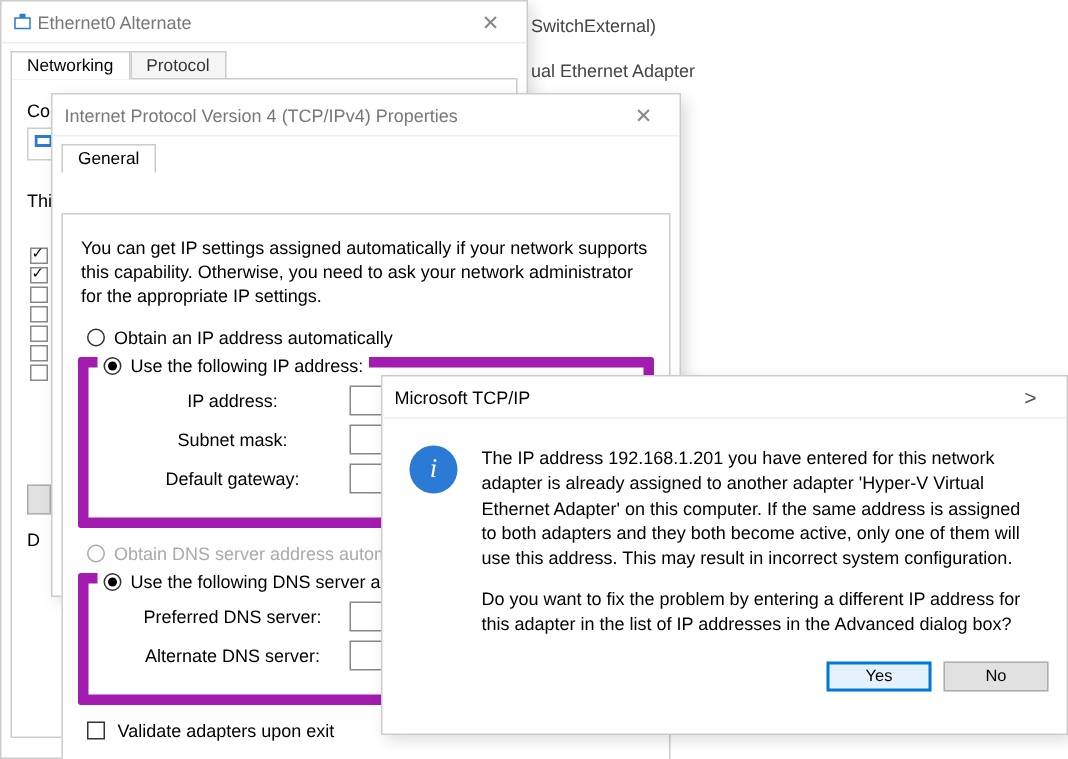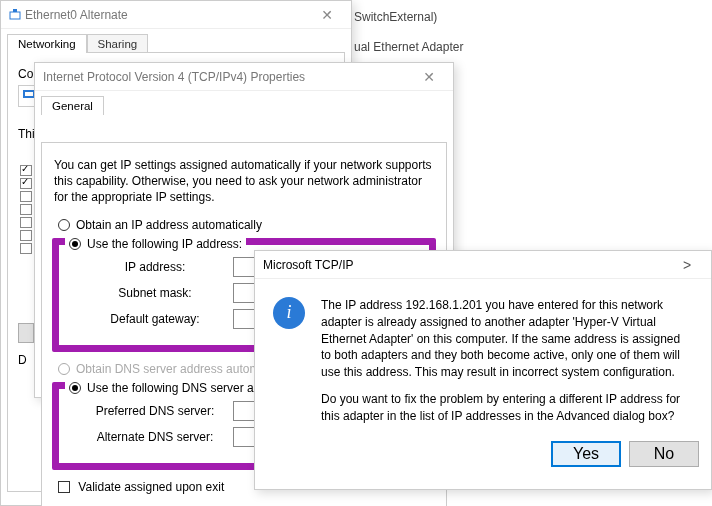--- a/index.html
+++ b/index.html
@@ -125,21 +125,21 @@
     border: 1px solid #333;
     display: inline-block;
     vertical-align: middle;
     margin-right: 5px;
     background: #fff;
   }
   .btn {
     border: 1px solid #adadad;
     background: #e1e1e1;
     padding: 3px 20px;
-    font-size: 16px;
+    font-size: 11px;
     cursor: default;
     min-width: 70px;
     text-align: center;
   }
   .btn.default {
     border: 2px solid #0078d7;
     padding: 2px 19px;
     background: #e5f1fb;
   }
   .dlg-buttons {
@@ -213,21 +213,21 @@
       <svg width="12" height="12" viewBox="0 0 12 12">
           <rect x="1" y="3" width="10" height="7" fill="none" stroke="#2a7ad6" stroke-width="1"></rect>
           <rect x="4" y="0" width="4" height="3" fill="#2a7ad6"></rect>
         </svg>
     </span>
     <span>Ethernet0 Alternate</span>
     <div class="close">✕</div>
   </div>
   <div class="tabs">
     <div class="tab active">Networking</div>
-    <div class="tab inactive">Sharing</div>
+    <div class="tab inactive">Protocol</div>
   </div>
   <div class="tabpanel" style="height:440px;">
     <div style="margin:4px 0 4px 0;" class="small-cut">Co</div>
     <div style="height:22px; border:1px solid #ccc; margin:2px 0 10px 0; padding:2px 4px; width:20px; overflow:hidden;">
       <span class="eth-icon">
         <svg width="12" height="12" viewBox="0 0 12 12">
             <rect x="0" y="2" width="12" height="8" fill="#2a7ad6"></rect>
             <rect x="2" y="4" width="8" height="4" fill="#fff"></rect>
           </svg>
       </span>
@@ -295,21 +295,21 @@
         <div class="field-input"></div>
       </div>
       <div class="field-row">
         <span class="field-label">Alternate DNS server:</span>
         <div class="field-input"></div>
       </div>
     </div>
 
     <div style="margin:8px 0 0 6px;">
       <span class="checkbox"></span>
-      <span>Validate assigned upon exit</span>
+      <span>Validate adapters upon exit</span>
     </div>
   </div>
   <div class="dlg-buttons" style="justify-content:center; gap:10px; padding:4px 0 6px 0;">
     <div class="btn">OK</div>
     <div class="btn">Cancel</div>
   </div>
 </div>
 
 <div class="window" style="left:254px; top:250px; width:458px; height:240px;">
   <div class="titlebar" style="color:#000;">

